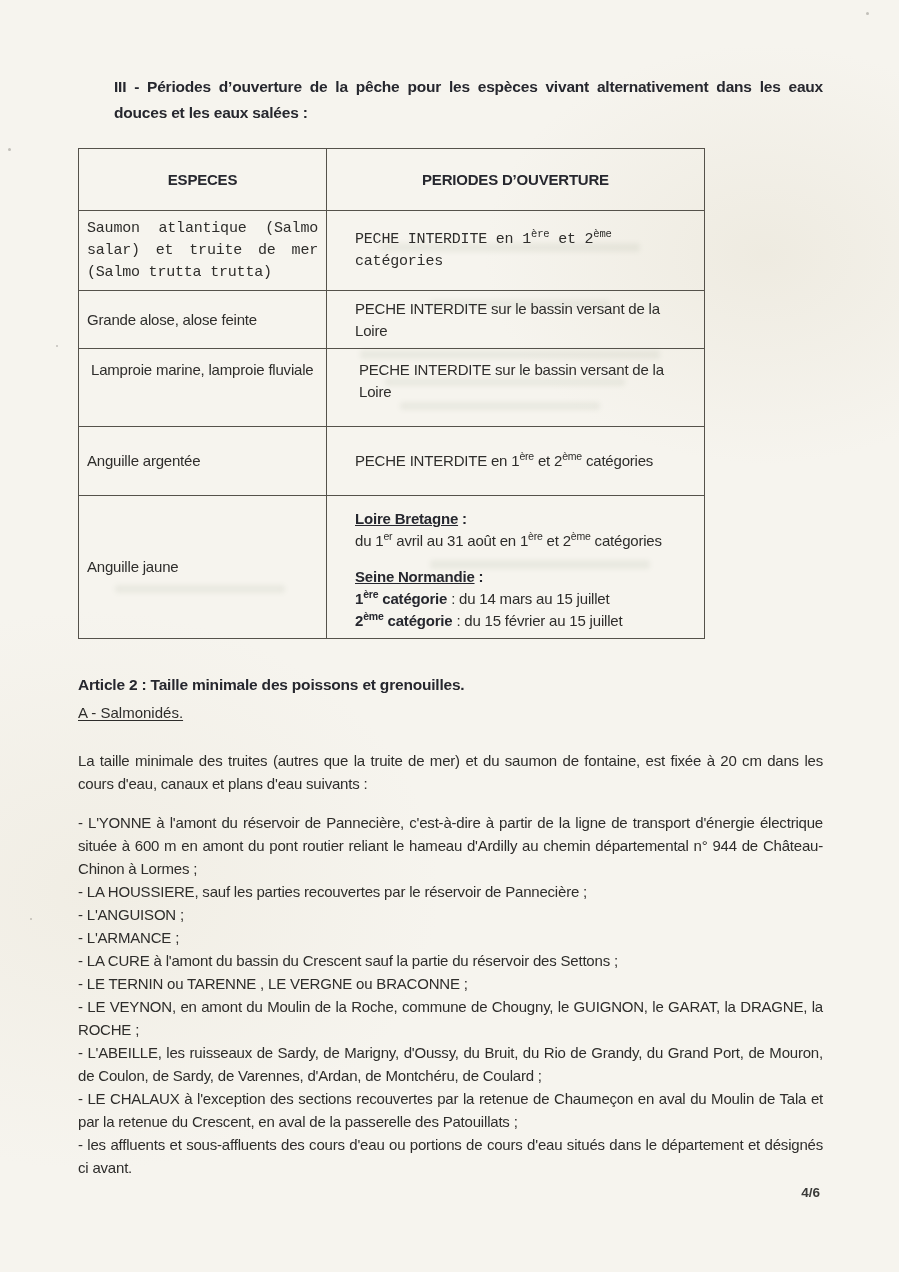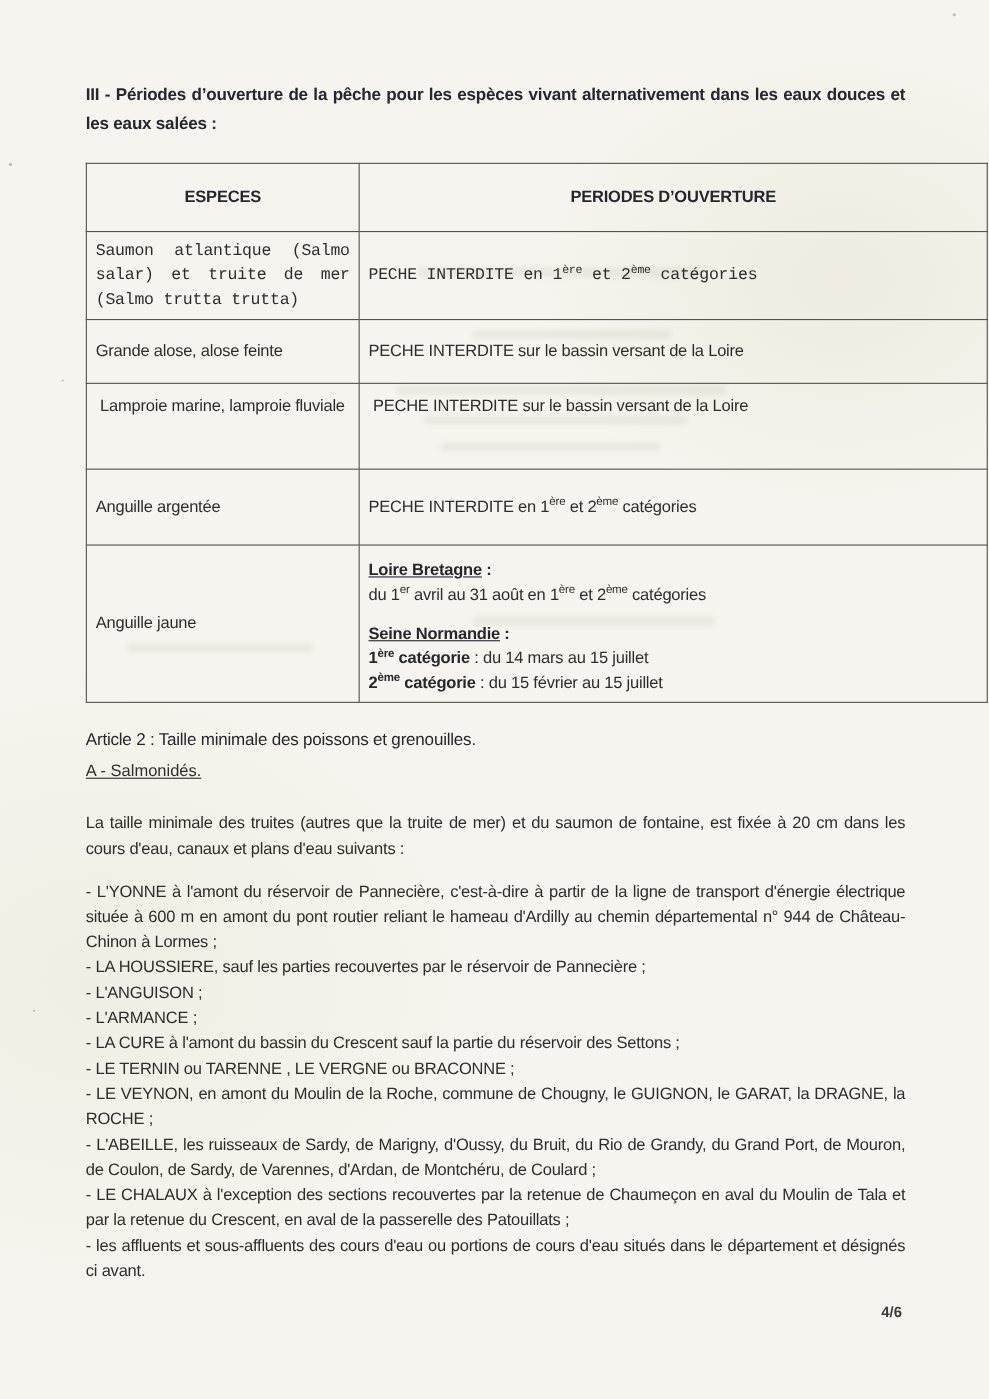--- a/index.html
+++ b/index.html
@@ -24,24 +24,25 @@
     left:78px; top:74px;
     width:745px;
   }
   .heading{
     font-weight:bold;
     color:#26272e;
     font-size:15.5px;
     line-height:26px;
     letter-spacing:-0.2px;
     text-align:justify;
+    margin-left:36px;
   }
   table.periods{
     border-collapse:collapse;
-    width:820px;
+    width:627px;
     margin-top:22px;
     table-layout:fixed;
     border-radius:26px;
   }
   table.periods th, table.periods td{
     border:1.4px solid #55524b;
     font-size:15px;
     letter-spacing:-0.2px;
     vertical-align:middle;
     padding:4px 8px;
@@ -57,28 +58,28 @@
     font-weight:bold;
     text-align:center;
     color:#26272e;
     font-size:15px;
   }
   td.species-cell{line-height:22px;}
   td.species-cell.justify{text-align:justify;}
   td.periods-cell{line-height:22px;}
   tbody tr:nth-child(5) td.periods-cell{vertical-align:top;padding-top:12px;}
   tbody tr:nth-child(3) td{vertical-align:top;padding-top:10px;padding-left:12px;}
-  .line{min-height:6px;}
+  .line{min-height:6px;margin-left:20px;}
   .blank-line{height:14px;}
   .b{font-weight:bold;color:#26272e;}
   .u{text-decoration:underline;}
   sup{font-size:10.5px;line-height:0;vertical-align:super;letter-spacing:-0.2px;}
   .article-title{
-    margin-top:22px;
-    font-weight:normal;
+    margin-top:34px;
+    font-weight:bold;
     color:#26272e;
     font-size:15.5px;
     line-height:24px;
     letter-spacing:-0.2px;
   }
   .subsection{
     margin-top:4px;
     font-size:15px;
     line-height:24px;
   }

